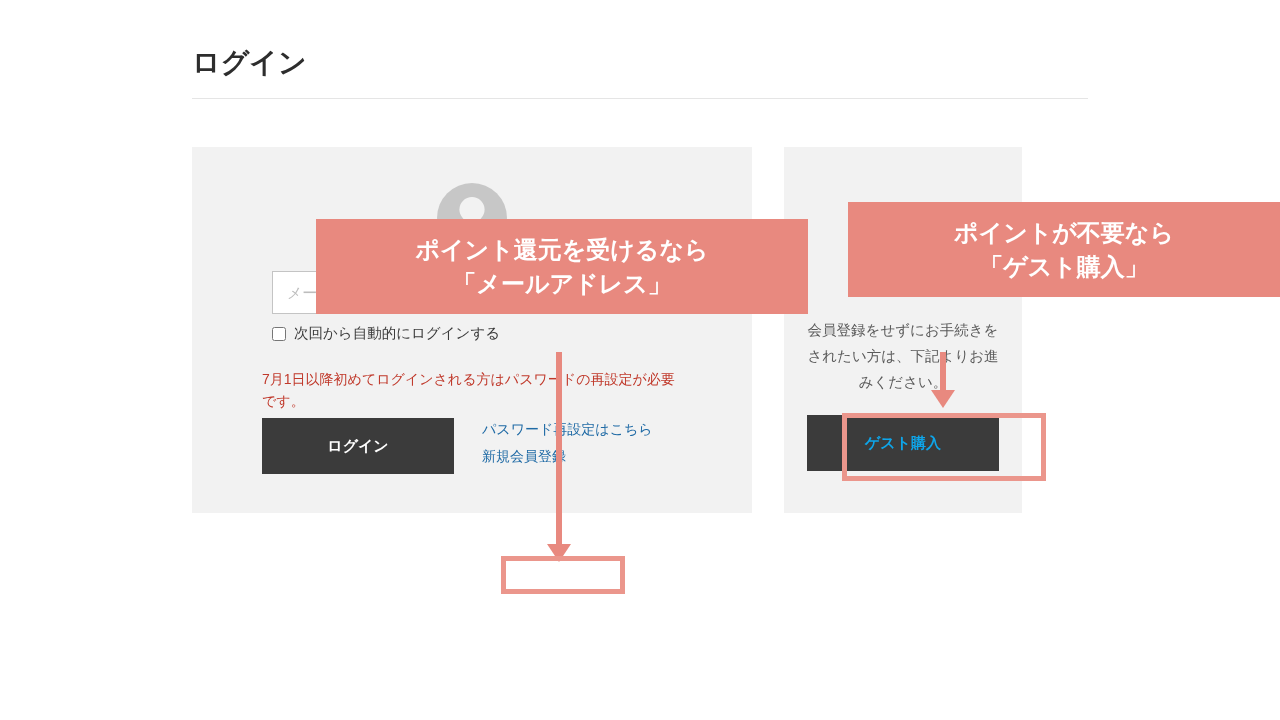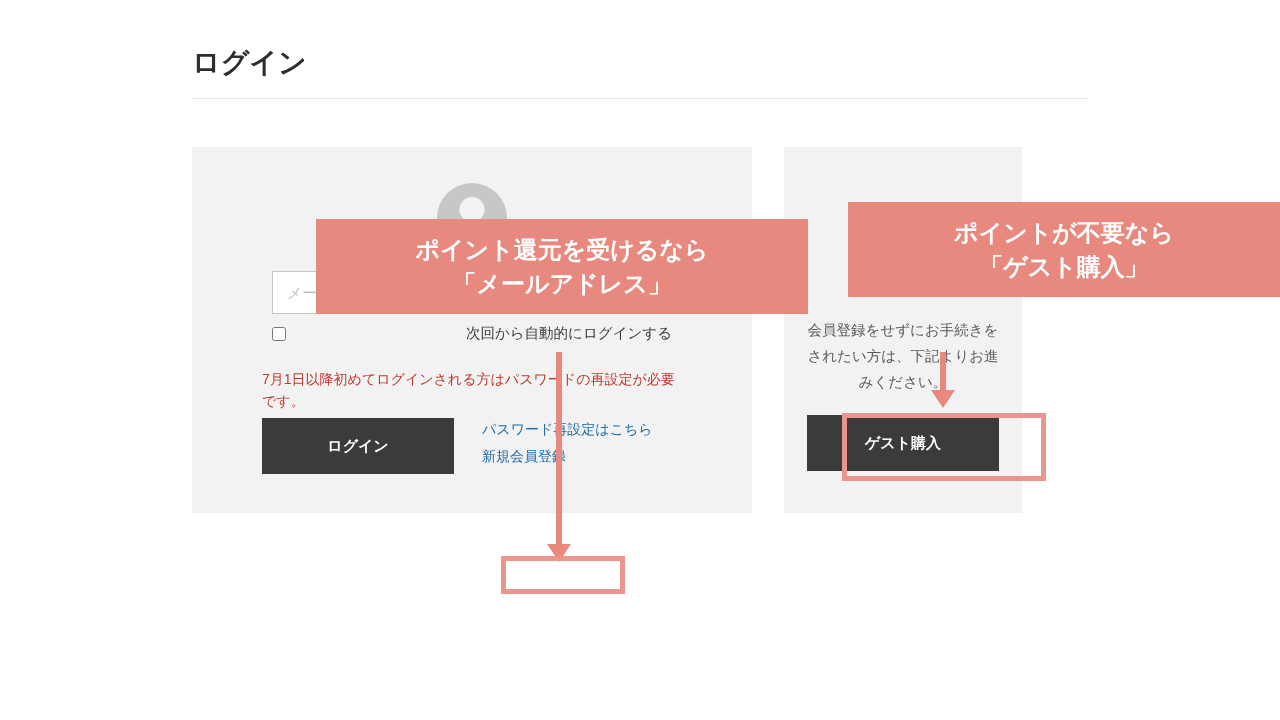--- a/index.html
+++ b/index.html
@@ -33,21 +33,21 @@
     }
     .field input {
       width:100%; height:43px; border:1px solid #c4c4c4;
       background:#fff; padding:0 14px; font-size:15px;
       color:#333;
     }
     .field input::placeholder{ color:#bdbdbd; }
     .auto-row {
       width:400px; margin:4px auto 26px;
       display:flex; align-items:center; gap:8px;
-      font-size:14.5px; color:#3b3b3b;justify-content:space-between;
+      font-size:14.5px; color:#3b3b3b;
     }
     .auto-row input { width:14px; height:14px; }
     .notice {
       width:420px; margin:0 auto 6px;
       font-size:14px; color:#c0392b; line-height:1.55;
     }
     .action-row { display:flex; gap:28px; width:420px; margin:0 auto; }
     .login-btn {
       width:192px; height:56px; background:#3b3b3b; color:#fff;
       border:none; font-size:15px; font-weight:600;
@@ -60,21 +60,21 @@
     
     .guest-panel {
       width:238px; background:#f2f2f2; padding:170px 22px 30px;
       text-align:center;
     }
     .guest-text {
       font-size:14.5px; color:#5a5a5a; line-height:1.8; margin-bottom:20px;
     }
     .guest-btn {
       width:192px; height:56px; margin:12px auto;
-      background:#3b3b3b; color:#ffffff; border:none;
+      background:#3b3b3b; color:#0ea5e9; border:none;
       font-size:15px; font-weight:600;
       display:flex; align-items:center; justify-content:center;
       cursor:pointer;
     }
     
     .callout {
       position:absolute; background:#e8897f; color:#fff;
       padding:14px 30px; font-size:24px; font-weight:600;
       text-align:center; line-height:1.4; white-space:nowrap;
     }

